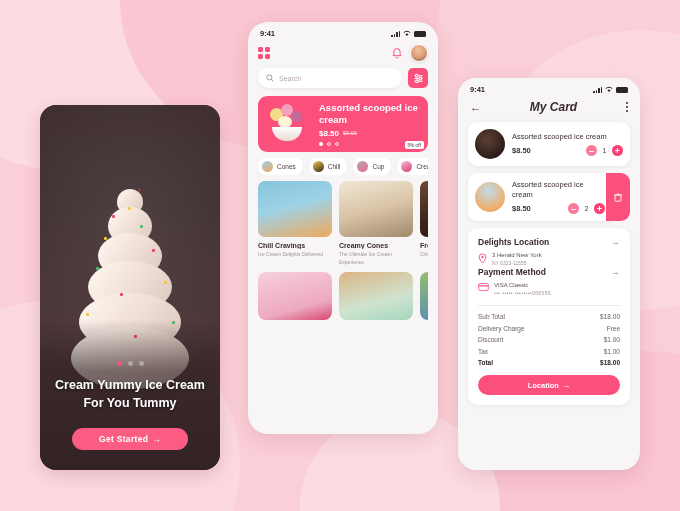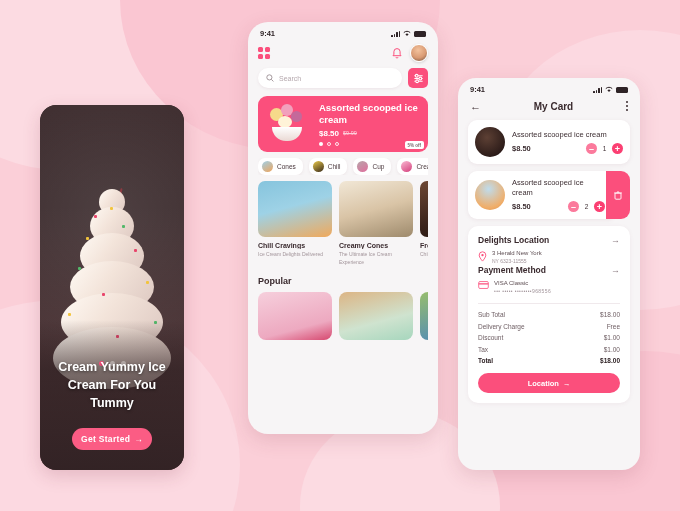--- a/index.html
+++ b/index.html
@@ -24,21 +24,21 @@
   .blob.b6 { width: 200px; height: 190px; left: 300px; bottom: -90px; background:#fcdbe2;}
 
   
   .phone {
     position: absolute;
     background: #f7f5f6;
     overflow: hidden;
   }
   .phone1 {
     left: 40px; top: 105px;
-    width: 144px; height: 365px;
+    width: 180px; height: 365px;
     border-radius: 16px;
     background: #3a2a2c;
     box-shadow: 0 6px 18px rgba(120,40,60,.18);
   }
   .phone2 {
     left: 248px; top: 22px;
     width: 190px; height: 412px;
     border-radius: 20px;
     box-shadow: 0 6px 20px rgba(120,40,60,.15);
   }
@@ -138,21 +138,21 @@
   .cards { display: flex; gap: 7px; margin-top: 6px; overflow: hidden; }
   .card { flex: none; width: 74px; }
   .card-img { width: 74px; height: 56px; border-radius: 7px; }
   .card-t { font-size: 7px; font-weight: bold; color: #3a2a2e; margin-top: 5px; white-space: nowrap; overflow: hidden; }
   .card-s { font-size: 5px; color: #a2949a; line-height: 1.5; margin-top: 2px; }
   .pop { display: flex; gap: 7px; margin-top: 6px; overflow: hidden; }
   .pop-img { flex: none; width: 74px; height: 48px; border-radius: 8px; }
 
   
   .p3-nav { display: flex; align-items: center; justify-content: space-between; padding: 4px 12px 8px; }
-  .p3-title { font-size: 10px; font-weight: bold; color: #3a2a2e; }
+  .p3-title { font-size: 12px; font-weight: bold; color: #3a2a2e; font-style: italic; }
   .dots-v { display: flex; flex-direction: column; gap: 2px; align-items: center; cursor: pointer; }
   .dots-v i { width: 2px; height: 2px; border-radius: 50%; background: #3a2a2e; display: block; }
   .p3-body { padding: 0 10px; }
   .cart-item { background: #fff; border-radius: 9px; padding: 7px; display: flex; align-items: center; gap: 7px;
                box-shadow: 0 1px 4px rgba(150,90,110,.10); margin-bottom: 7px; position: relative; }
   .cart-item.swiped { border-radius: 9px 0 0 9px; margin-right: 18px; }
   .ci-img { width: 30px; height: 30px; border-radius: 50%; flex: none; }
   .ci-info { flex: 1; min-width: 0; }
   .ci-name { font-size: 7.5px; color: #3e2f33; line-height: 1.35; }
   .ci-bottom { display: flex; align-items: center; justify-content: space-between; margin-top: 3px; }
@@ -341,23 +341,20 @@
           <div class="card-t">Creamy Cones</div>
           <div class="card-s">The Ultimate Ice Cream Experience</div>
         </div>
         <div class="card">
           <div class="card-img" style="background:linear-gradient(165deg,#6d4733 0%,#3a231b 60%,#21130f 100%)"></div>
           <div class="card-t">Frost</div>
           <div class="card-s">Chill Ou Scoop</div>
         </div>
       </div>
 
-      <div class="sec-head">
-        <span class="sec-title">Popular</span>
-      </div>
       <div class="pop">
         <div class="pop-img" style="background:linear-gradient(165deg,#f6cfdc 0%,#eda9c0 70%,#d6486f 100%)"></div>
         <div class="pop-img" style="background:linear-gradient(165deg,#dcb585 0%,#cfe3cf 60%,#a6d6bd 100%)"></div>
         <div class="pop-img" style="background:linear-gradient(165deg,#97bd6d 0%,#5d94ab 70%,#3c6f8c 100%)"></div>
       </div>
     </div>
   </div>
 
   <div class="phone phone3">
     <div class="statusbar">

